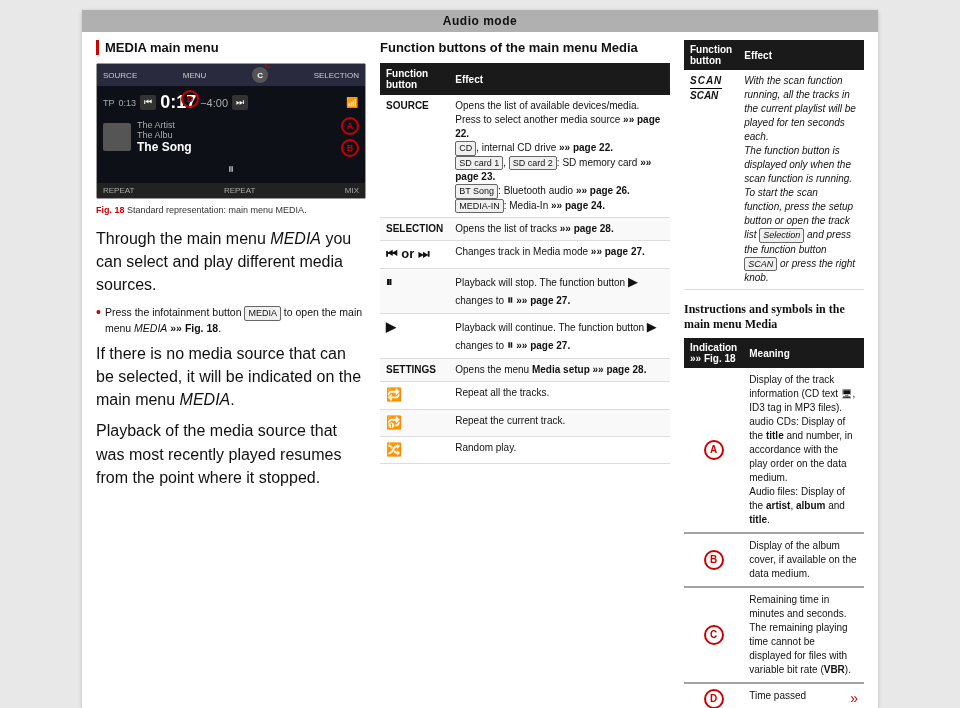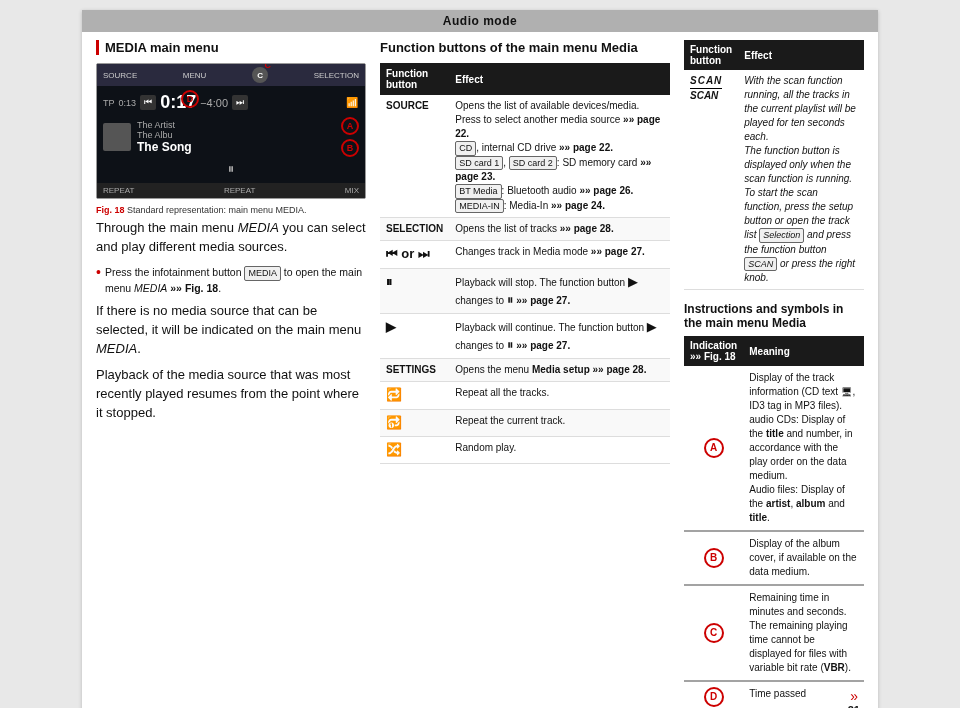--- a/index.html
+++ b/index.html
@@ -138,25 +138,25 @@
       display: flex;
       justify-content: space-between;
       align-items: center;
       padding: 3px 6px;
       color: #aaa;
       font-size: 8px;
     }
     .fig-caption {
       font-size: 9px;
       color: #333;
-      margin-bottom: 4px;
+      margin-bottom: 12px;
     }
     .fig-caption span { color: #cc0000; font-weight: bold; }
     .body-text {
-      font-size: 13px;
+      font-size: 16px;
       line-height: 1.45;
       margin-bottom: 8px;
     }
     .body-text i { font-style: italic; }
     .inline-btn {
       display: inline-block;
       border: 1px solid #666;
       border-radius: 2px;
       padding: 0px 3px;
       font-size: 9px;
@@ -241,20 +241,21 @@
     }
     .small-func-table td:first-child {
       font-weight: bold;
       white-space: nowrap;
       width: 50px;
     }
     .instructions-title {
       font-size: 12px;
       font-weight: bold;
       margin-bottom: 6px;
+      font-family: Liberation Serif, serif;
     }
     .indication-table {
       width: 100%;
       border-collapse: collapse;
       font-size: 10px;
     }
     .indication-table th {
       background: #1a1a1a;
       color: #fff;
       padding: 4px 6px;
@@ -399,21 +400,21 @@
             <th>Effect</th>
           </tr>
         </thead>
         <tbody>
           <tr>
             <td>SOURCE</td>
             <td>
               Opens the list of available devices/media. Press to select another media source <b>»» page 22.</b><br>
               <span class="inline-btn">CD</span>, internal CD drive <b>»» page 22.</b><br>
               <span class="inline-btn">SD card 1</span>, <span class="inline-btn">SD card 2</span>: SD memory card <b>»» page 23.</b><br>
-              <span class="inline-btn">BT Media</span>: Bluetooth audio <b>»» page 26.</b><br>
+              <span class="inline-btn">BT Song</span>: Bluetooth audio <b>»» page 26.</b><br>
               <span class="inline-btn">MEDIA-IN</span>: Media-In <b>»» page 24.</b>
             </td>
           </tr>
           <tr>
             <td>SELECTION</td>
             <td>Opens the list of tracks <b>»» page 28.</b></td>
           </tr>
           <tr>
             <td><span class="func-icon">⏮ or ⏭</span></td>
             <td>Changes track in Media mode <b>»» page 27.</b></td>

